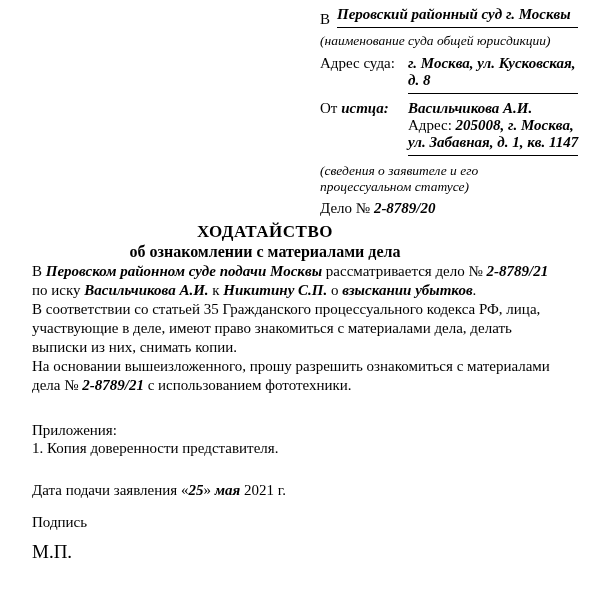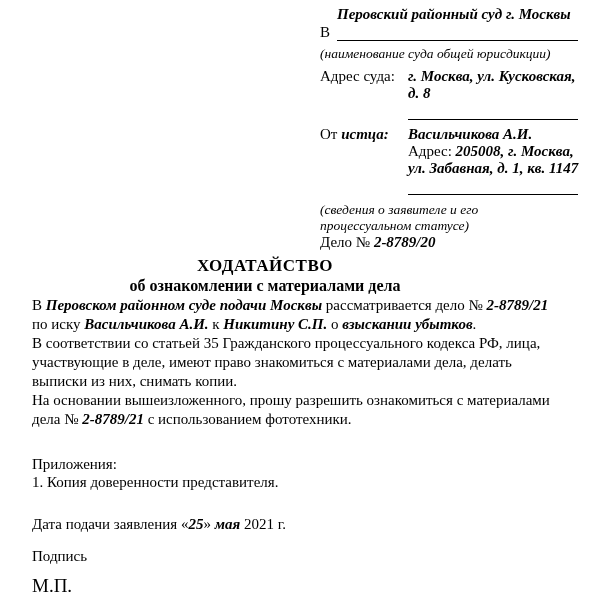--- a/index.html
+++ b/index.html
@@ -21,34 +21,34 @@
     width:258px;
     font-size:15px;
     line-height:17px;
   }
   .bi { font-weight:700; font-style:italic; }
   .court-row { display:flex; align-items:flex-end; }
   .pre { margin-right:7px; }
   .uval {
     flex:1;
     border-bottom:1px solid #000;
-    padding-bottom:17px;
+    padding-bottom:4px;
     min-width:0;
   }
   .hint {
     font-style:italic;
     font-size:13.5px;
     line-height:16px;
     margin-top:5px;
   }
   .pair { display:flex; margin-top:6px; }
   .lab { width:88px; flex-shrink:0; }
   .vline { display:block; white-space:nowrap; }
   .hint2 { margin-top:7px;font-family:Liberation Serif, serif; }
-  .case-row { }
+  .case-row { margin-top:5px; }
   
   .title-block {
     width:466px;
     margin-top:4px;
     text-align:center;
     font-weight:700;
   }
   .t1 { font-size:17px; line-height:21px; letter-spacing:0.5px; }
   .t2 { font-size:16px; line-height:20px; }
   

